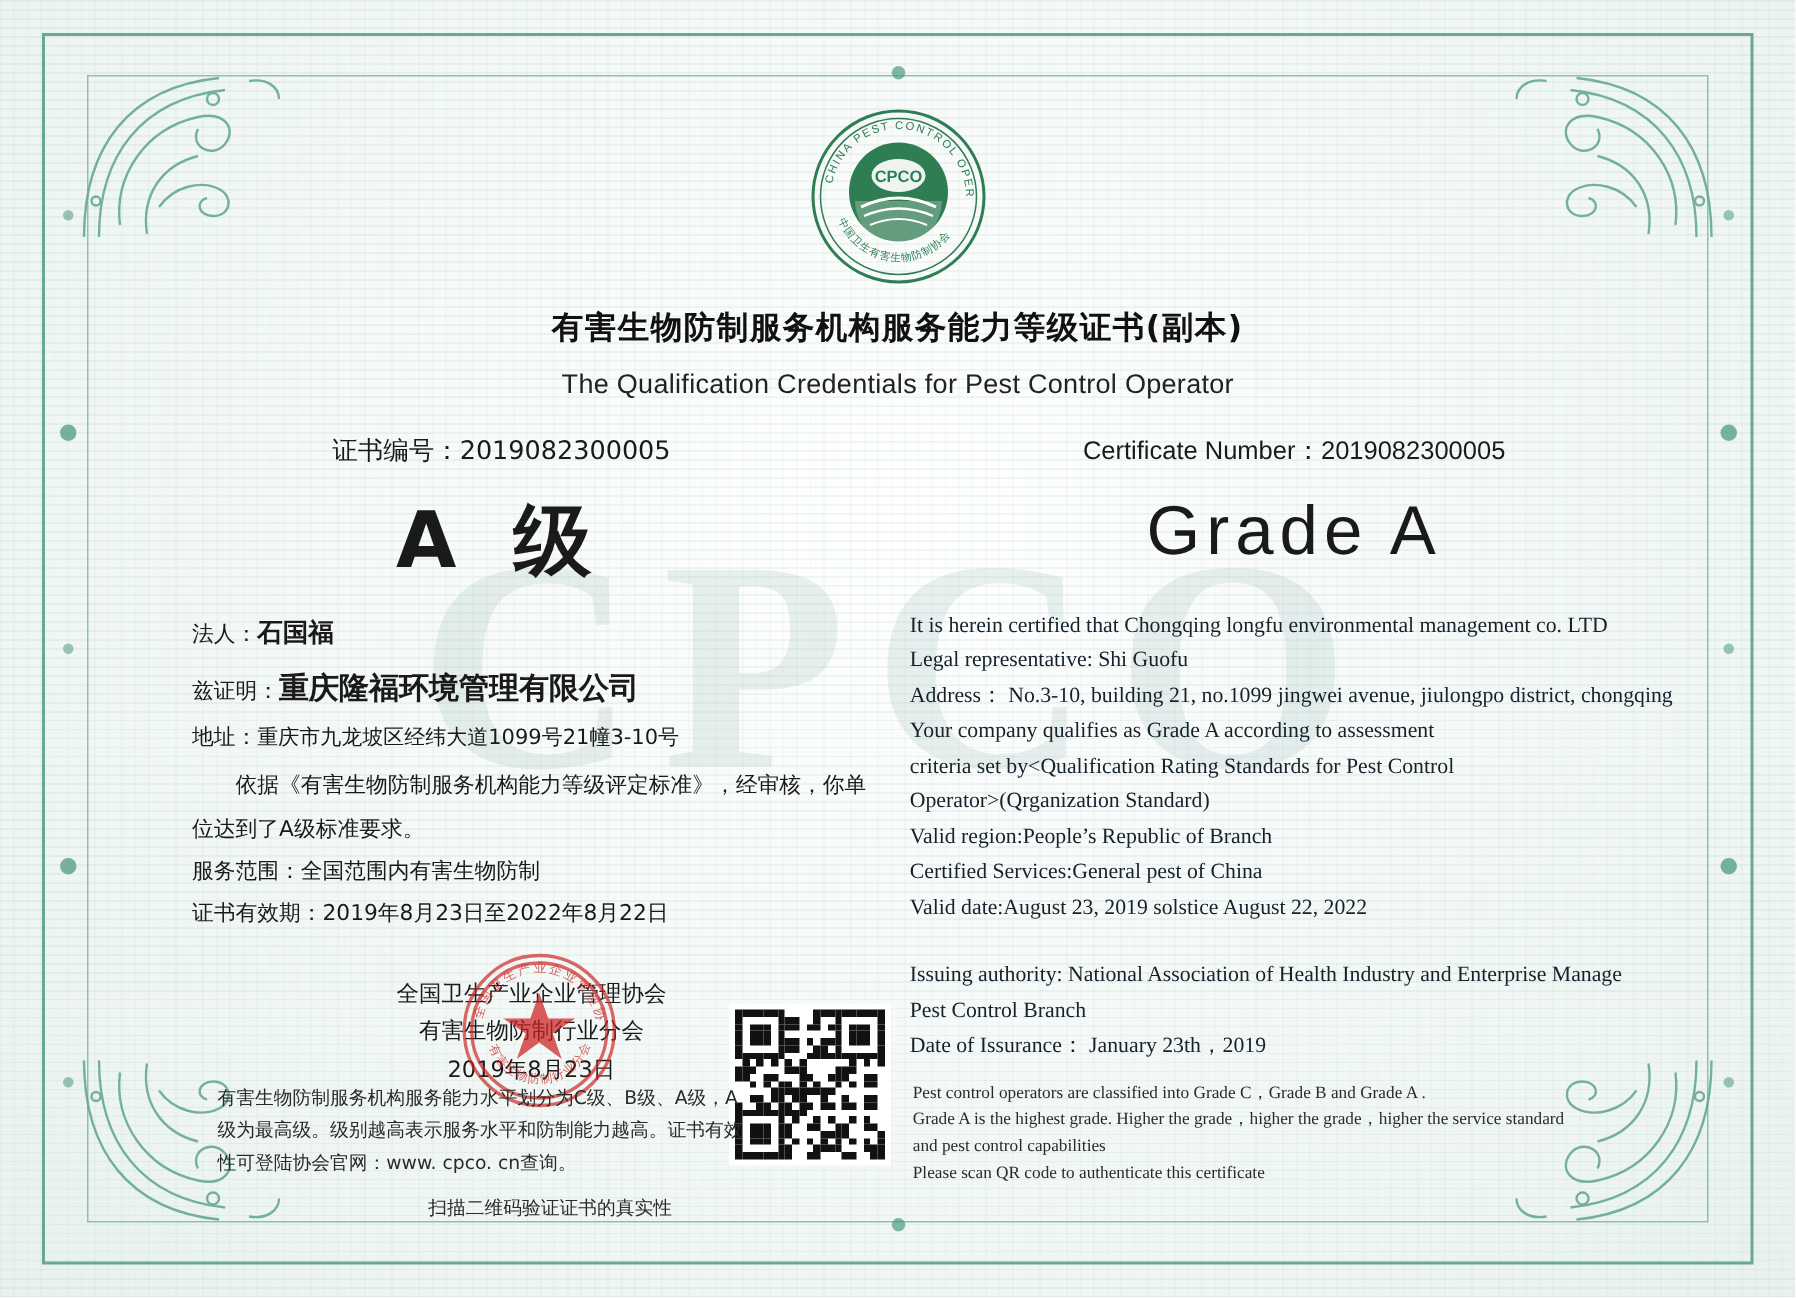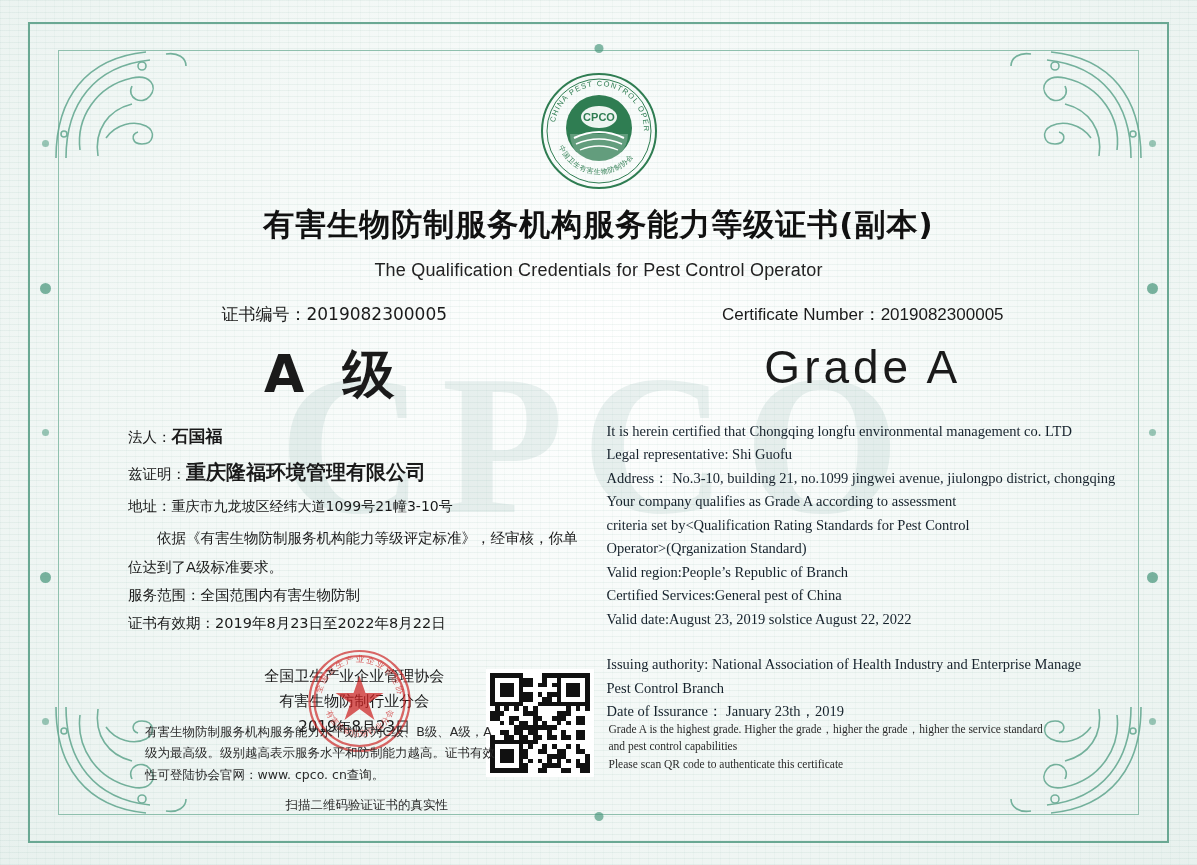--- a/index.html
+++ b/index.html
@@ -102,21 +102,21 @@
   }
   .logo {
     width: 118px;
     height: 118px;
     position: relative;
   }
 
   .title-cn {
     text-align: center;
     font-family: "DejaVu Sans", "Liberation Sans", sans-serif;
-    font-size: 31px;
+    font-size: 21px;
     font-weight: bold;
     letter-spacing: 1px;
     color: #111;
     margin-top: 14px;
   }
   .title-en {
     text-align: center;
     font-family: "Liberation Sans", sans-serif;
     font-size: 18px;
     color: #222;
@@ -911,18 +911,19 @@
   </div>
 
   <div class="footer-row">
     <div class="footer-col cn">
       <div>有害生物防制服务机构服务能力水平划分为C级、B级、A级，A</div>
       <div>级为最高级。级别越高表示服务水平和防制能力越高。证书有效</div>
       <div>性可登陆协会官网：www. cpco. cn查询。</div>
       <div class="qr-note">扫描二维码验证证书的真实性</div>
     </div>
     <div class="footer-col en">
+      <div>Pest control operators are classified into Grade C，Grade B and Grade A .</div>
       <div>Grade A is the highest grade. Higher the grade，higher the grade，higher the service standard</div>
       <div>and pest control capabilities</div>
       <div class="en-note">Please scan QR code to authenticate this certificate</div>
     </div>
   </div>
 </div>
 
 </body></html>

